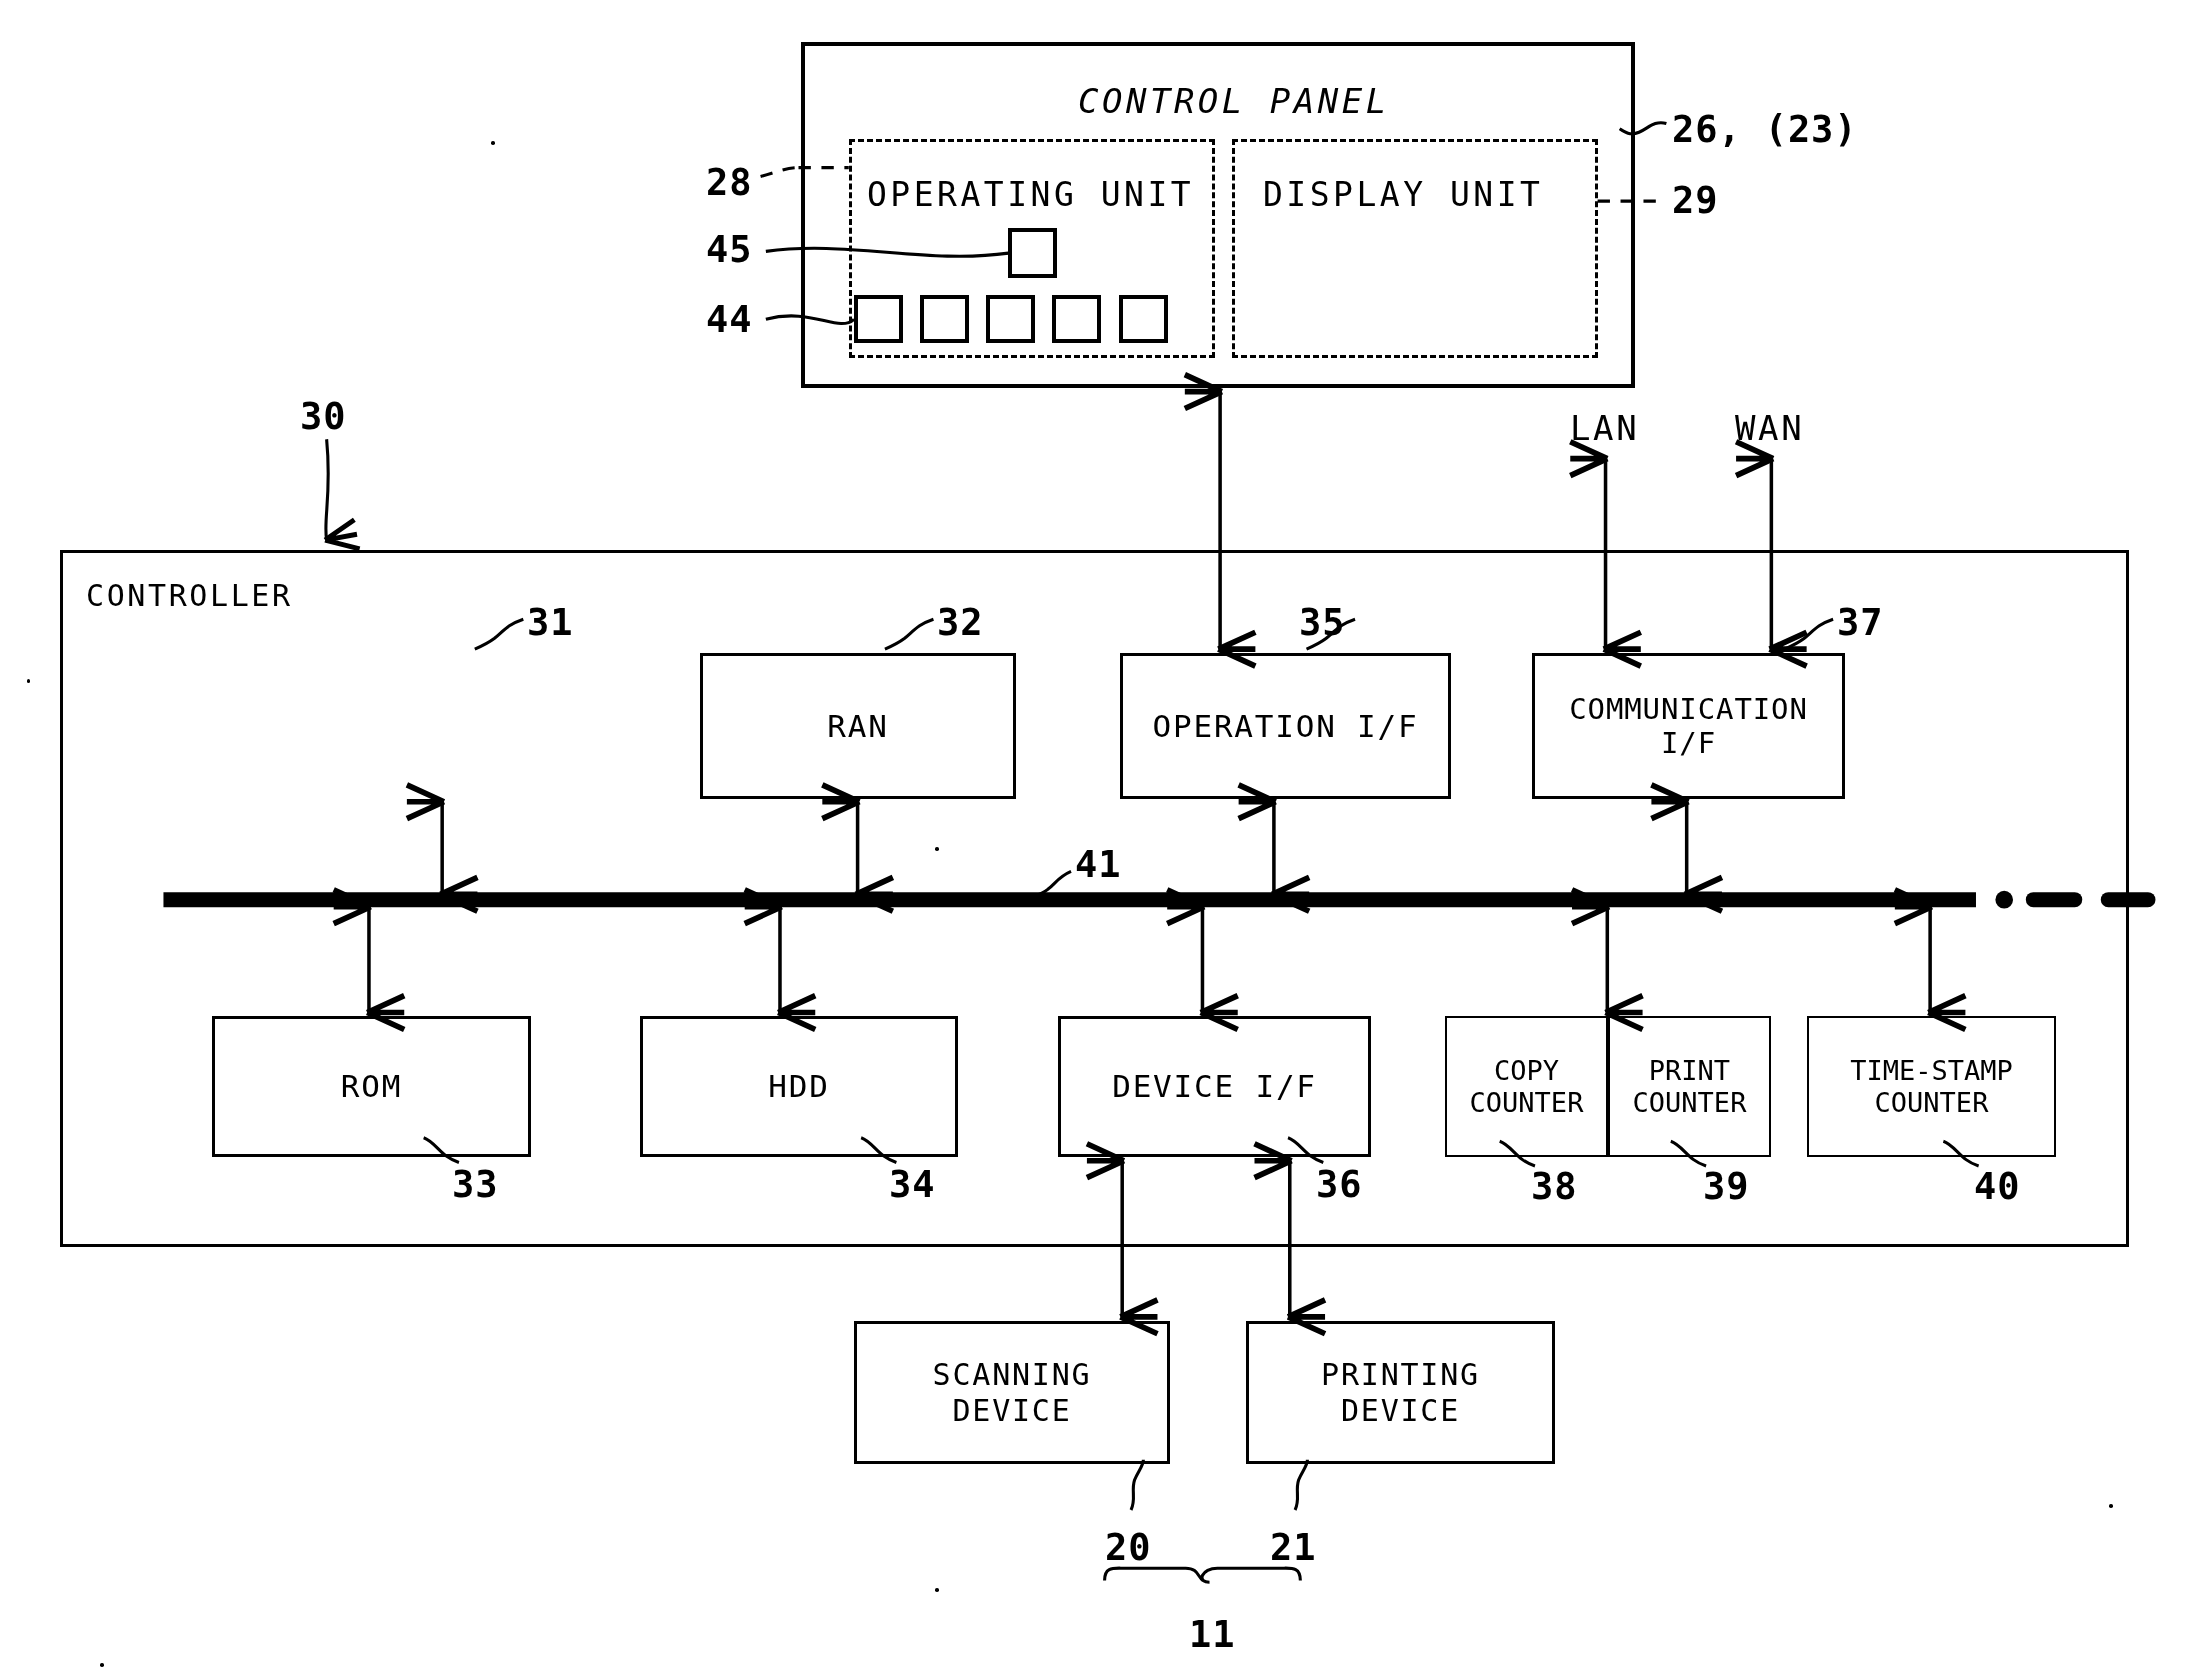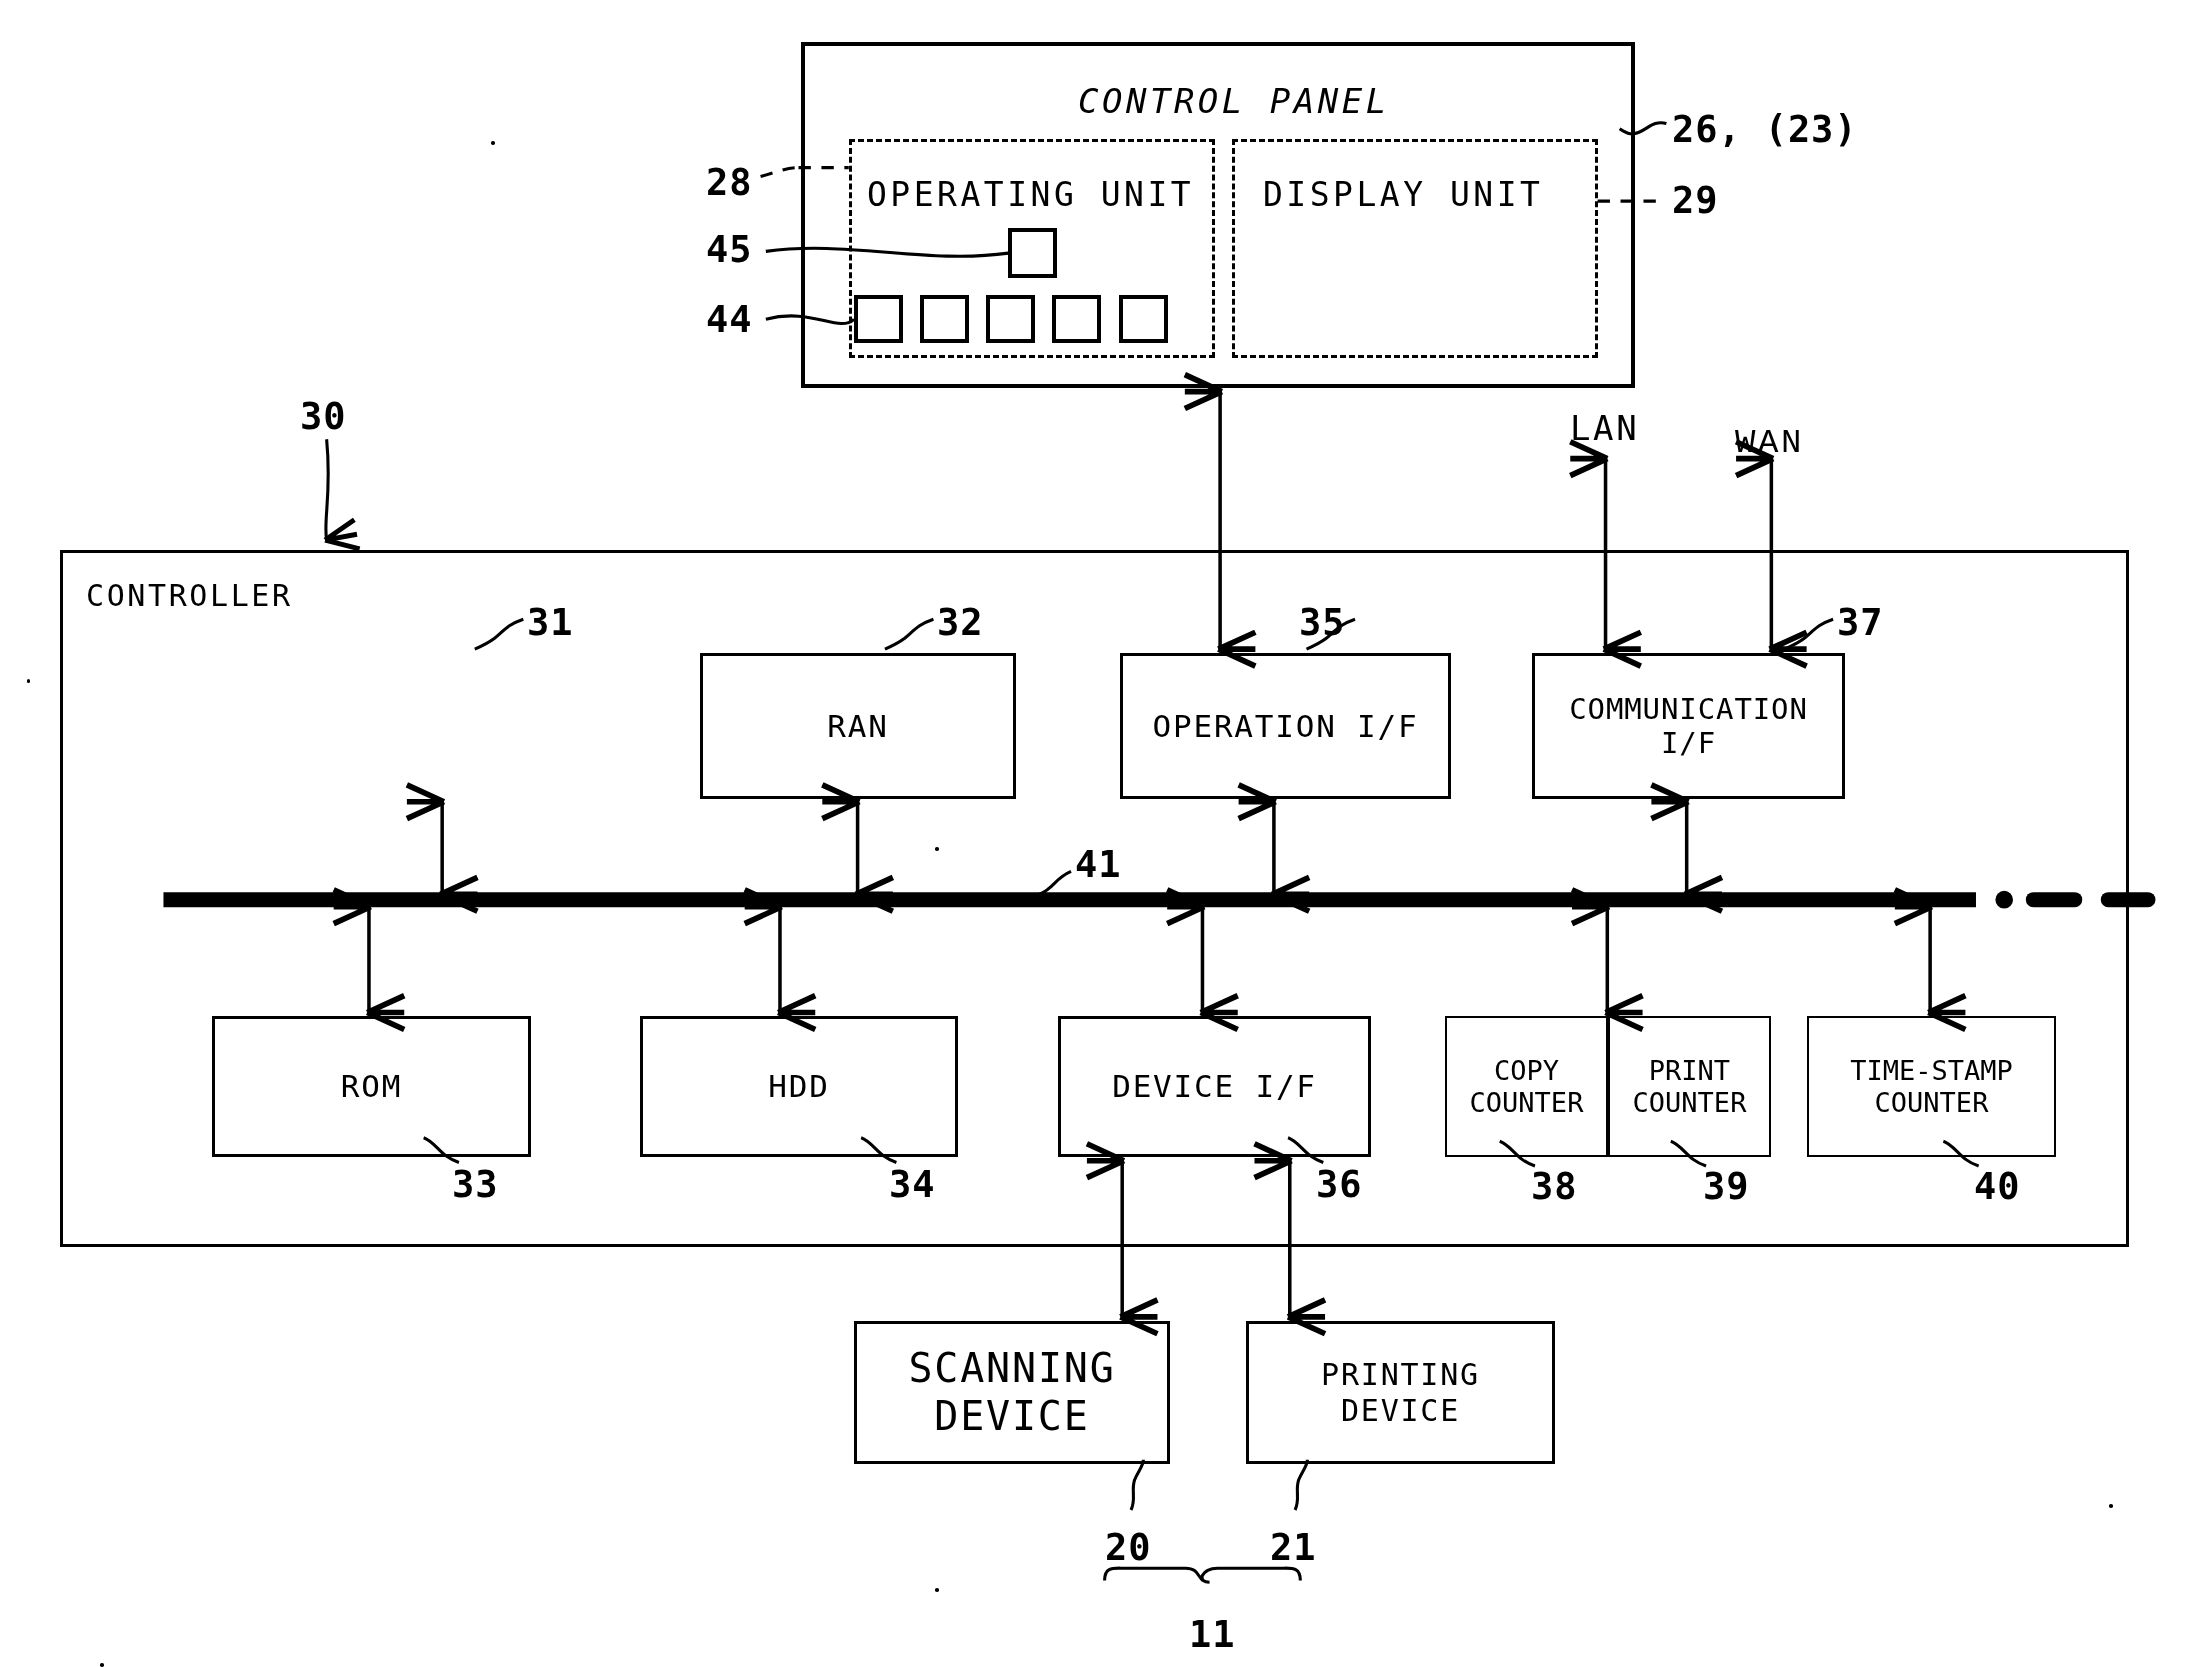--- a/index.html
+++ b/index.html
@@ -49,21 +49,21 @@
   <div class="keybox" style="left:1052px;top:295px;width:49px;height:48px;"></div>
   <div class="keybox" style="left:1119px;top:295px;width:49px;height:48px;"></div>
 
   <div class="num" style="left:706px;top:161px;">28</div>
   <div class="num" style="left:706px;top:228px;">45</div>
   <div class="num" style="left:706px;top:298px;">44</div>
   <div class="num" style="left:1672px;top:108px;">26, (23)</div>
   <div class="num" style="left:1672px;top:179px;">29</div>
 
   <div class="sig" style="left:1570px;top:408px;">LAN</div>
-  <div class="sig" style="left:1735px;top:424px;font-family:Liberation Mono, monospace;">WAN</div>
+  <div class="sig" style="left:1735px;top:408px;">WAN</div>
 
   <div class="num" style="left:300px;top:395px;">30</div>
 
   <div class="ctrlbox" style="left:60px;top:550px;width:2069px;height:697px;"></div>
   <div class="ctrltitle" style="left:86px;top:578px;">CONTROLLER</div>
 
   <div class="node" style="left:700px;top:653px;width:316px;height:146px;">
     <span>RAN</span>
   </div>
   <div class="node" style="left:1120px;top:653px;width:331px;height:146px;">
@@ -99,21 +99,21 @@
     <span class="ml">TIME-STAMP<br>COUNTER</span>
   </div>
 
   <div class="num" style="left:452px;top:1163px;">33</div>
   <div class="num" style="left:889px;top:1163px;">34</div>
   <div class="num" style="left:1316px;top:1163px;">36</div>
   <div class="num" style="left:1531px;top:1165px;">38</div>
   <div class="num" style="left:1703px;top:1165px;">39</div>
   <div class="num" style="left:1974px;top:1165px;">40</div>
 
-  <div class="node" style="left:854px;top:1321px;width:316px;height:143px;font-size:40px;align-items:center;">
+  <div class="node" style="left:854px;top:1321px;width:316px;height:143px;font-size:30px;align-items:center;">
     <span class="ml">SCANNING<br>DEVICE</span>
   </div>
   <div class="node" style="left:1246px;top:1321px;width:309px;height:143px;font-size:30px;">
     <span class="ml">PRINTING<br>DEVICE</span>
   </div>
 
   <div class="num" style="left:1105px;top:1526px;">20</div>
   <div class="num" style="left:1270px;top:1526px;">21</div>
   <div class="num" style="left:1189px;top:1613px;">11</div>
 

